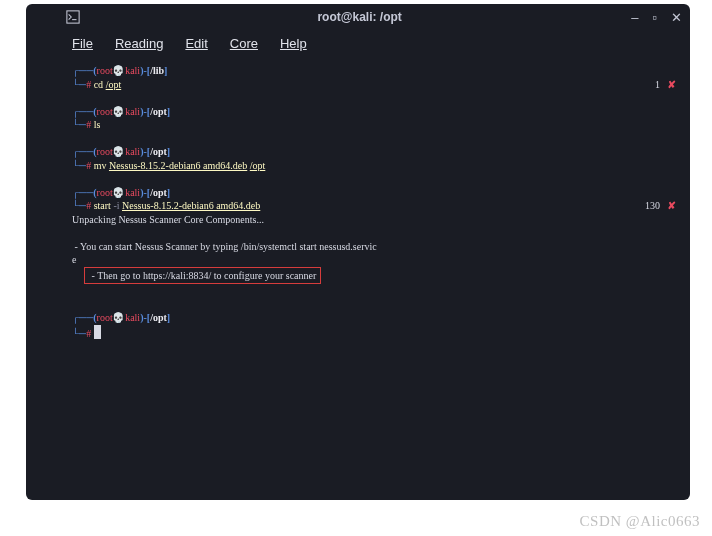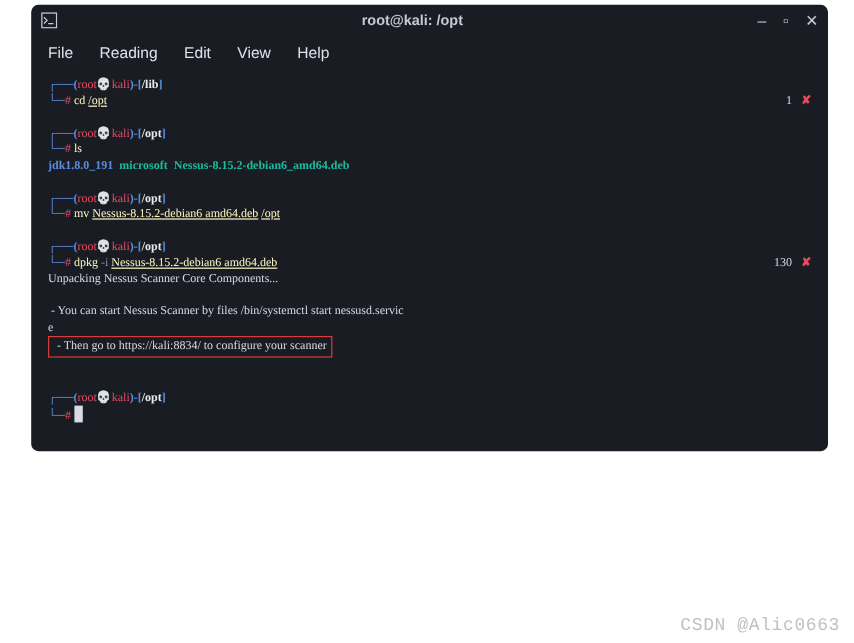--- a/index.html
+++ b/index.html
@@ -1,38 +1,38 @@
 <!DOCTYPE html>
 <html><head>
 <meta charset="utf-8">
 <style>
 * { margin: 0; padding: 0; box-sizing: border-box; }
 body { background: #fff; font-family: monospace; width: 712px; height: 536px; position: relative; overflow: hidden; }
-.window { position: absolute; left: 26px; top: 4px; width: 664px; height: 372px; background: #1a1c24; border-radius: 6px; display: flex; flex-direction: column; }
+.window { position: absolute; left: 26px; top: 4px; width: 664px; height: 496px; background: #1a1c24; border-radius: 6px; display: flex; flex-direction: column; padding-left: 32px; }
 .titlebar { height: 26px; display: flex; align-items: center; padding: 0 8px; color: #c5c8d6; font-size: 12px; font-family: sans-serif; }
 .tb-icon { width: 14px; height: 14px; margin-right: 8px; }
 .tb-title { flex: 1; text-align: center; font-weight: bold; }
 .tb-btns { display: flex; gap: 14px; font-size: 13px; }
 .tb-btn { cursor: pointer; }
-.menubar { height: 26px; display: flex; align-items: center; gap: 22px; padding: 0 14px; color: #e0e2ea; font-family: sans-serif; font-size: 13px; }
+.menubar { height: 26px; display: flex; align-items: center; gap: 22px; padding: 0 14px; color: #e0e2ea; font-family: sans-serif; font-size: 13px; text-decoration: underline; }
 .menu-item { cursor: pointer; }
 .terminal { flex: 1; padding: 8px 14px; font-family: Liberation Serif, serif; font-size: 10px; line-height: 1.35; color: #d8dae4; overflow: hidden; position: relative; }
 .line { white-space: pre; position: relative; }
 .red { color: #e84a5f; }
 .bluebold { color: #5a8dde; font-weight: bold; }
 .white { color: #fef9c3; }
 .whitebold { color: #eaeaf0; font-weight: bold; }
 .teal { color: #1abc9c; font-weight: bold; }
 .ul { text-decoration: underline; }
 .skull { color: #d8dae4; }
 .cross { position: absolute; right: 0; color: #e84a5f; font-weight: bold; }
 .cnt { position: absolute; right: 16px; color: #d8dae4; }
-.box { border: 1px solid #d63c3c; padding: 1px 4px; display: inline-block; }
+.box { border: 1px solid #d63c3c; padding: 1px 4px; display: inline-block; margin-left: 12px; }
 .cursor { display: inline-block; width: 7px; height: 14px; background: #d8dae4; vertical-align: text-bottom; }
-.watermark { position: absolute; right: 12px; bottom: 6px; color: rgba(140,140,140,0.55); font-family: Liberation Mono, monospace; font-size: 15px; letter-spacing: 0.5px; }
+.watermark { position: absolute; right: 12px; bottom: 6px; color: rgba(140,140,140,0.55); font-family: Liberation Serif, serif; font-size: 15px; letter-spacing: 0.5px; }
 </style>
 </head>
 <body>
 
 <div class="window">
   <div class="titlebar">
     <svg class="tb-icon" viewBox="0 0 16 16">
         <rect x="1" y="1" width="14" height="14" fill="none" stroke="#c5c8d6" stroke-width="1.2"></rect>
         <path d="M3 5 L6 8 L3 11" fill="none" stroke="#c5c8d6" stroke-width="1.2"></path>
         <line x1="7" y1="11" x2="12" y2="11" stroke="#c5c8d6" stroke-width="1.2"></line>
@@ -41,43 +41,42 @@
     <div class="tb-btns">
       <span class="tb-btn">–</span>
       <span class="tb-btn">▫</span>
       <span class="tb-btn">✕</span>
     </div>
   </div>
   <div class="menubar">
     <span class="menu-item">File</span>
     <span class="menu-item">Reading</span>
     <span class="menu-item">Edit</span>
-    <span class="menu-item">View</span>
+    <span class="menu-item">Core</span>
     <span class="menu-item">Help</span>
   </div>
   <div class="terminal">
 
     <div class="line"><span class="bluebold">┌──(</span><span class="red">root</span><span class="skull">💀</span><span class="red">kali</span><span class="bluebold">)-[</span><span class="whitebold">/lib</span><span class="bluebold">]</span></div>
     <div class="line"><span class="bluebold">└─</span><span class="red"># </span><span class="white"><span>cd </span><span class="ul">/opt</span></span><span class="cnt">1</span><span class="cross">✘</span></div>
     <div class="line">&nbsp;</div>
 
     <div class="line"><span class="bluebold">┌──(</span><span class="red">root</span><span class="skull">💀</span><span class="red">kali</span><span class="bluebold">)-[</span><span class="whitebold">/opt</span><span class="bluebold">]</span></div>
     <div class="line"><span class="bluebold">└─</span><span class="red"># </span><span class="white">ls</span></div>
-    <div class="line"><span class="bluebold">jdk1.8.0_191</span>  <span class="teal">microsoft</span>  <span class="teal">Nessus-8.15.2-debian6_amd64.deb</span></div>
     <div class="line">&nbsp;</div>
 
     <div class="line"><span class="bluebold">┌──(</span><span class="red">root</span><span class="skull">💀</span><span class="red">kali</span><span class="bluebold">)-[</span><span class="whitebold">/opt</span><span class="bluebold">]</span></div>
     <div class="line"><span class="bluebold">└─</span><span class="red"># </span><span class="white"><span>mv </span><span class="ul">Nessus-8.15.2-debian6 amd64.deb</span> <span class="ul">/opt</span></span></div>
     <div class="line">&nbsp;</div>
 
     <div class="line"><span class="bluebold">┌──(</span><span class="red">root</span><span class="skull">💀</span><span class="red">kali</span><span class="bluebold">)-[</span><span class="whitebold">/opt</span><span class="bluebold">]</span></div>
-    <div class="line"><span class="bluebold">└─</span><span class="red"># </span><span class="white"><span>dpkg </span></span><span style="color:#8a8da0">-i </span><span class="white ul">Nessus-8.15.2-debian6 amd64.deb</span><span class="cnt">130</span><span class="cross">✘</span></div>
+    <div class="line"><span class="bluebold">└─</span><span class="red"># </span><span class="white"><span>start </span></span><span style="color:#8a8da0">-i </span><span class="white ul">Nessus-8.15.2-debian6 amd64.deb</span><span class="cnt">130</span><span class="cross">✘</span></div>
     <div class="line">Unpacking Nessus Scanner Core Components...</div>
     <div class="line">&nbsp;</div>
-    <div class="line"> - You can start Nessus Scanner by files /bin/systemctl start nessusd.servic</div>
+    <div class="line"> - You can start Nessus Scanner by typing /bin/systemctl start nessusd.servic</div>
     <div class="line">e</div>
     <div class="line"><span class="box"> - Then go to https://kali:8834/ to configure your scanner</span></div>
     <div class="line">&nbsp;</div>
     <div class="line">&nbsp;</div>
 
     <div class="line"><span class="bluebold">┌──(</span><span class="red">root</span><span class="skull">💀</span><span class="red">kali</span><span class="bluebold">)-[</span><span class="whitebold">/opt</span><span class="bluebold">]</span></div>
     <div class="line"><span class="bluebold">└─</span><span class="red"># </span><span class="cursor"></span></div>
 
   </div>
 </div>

